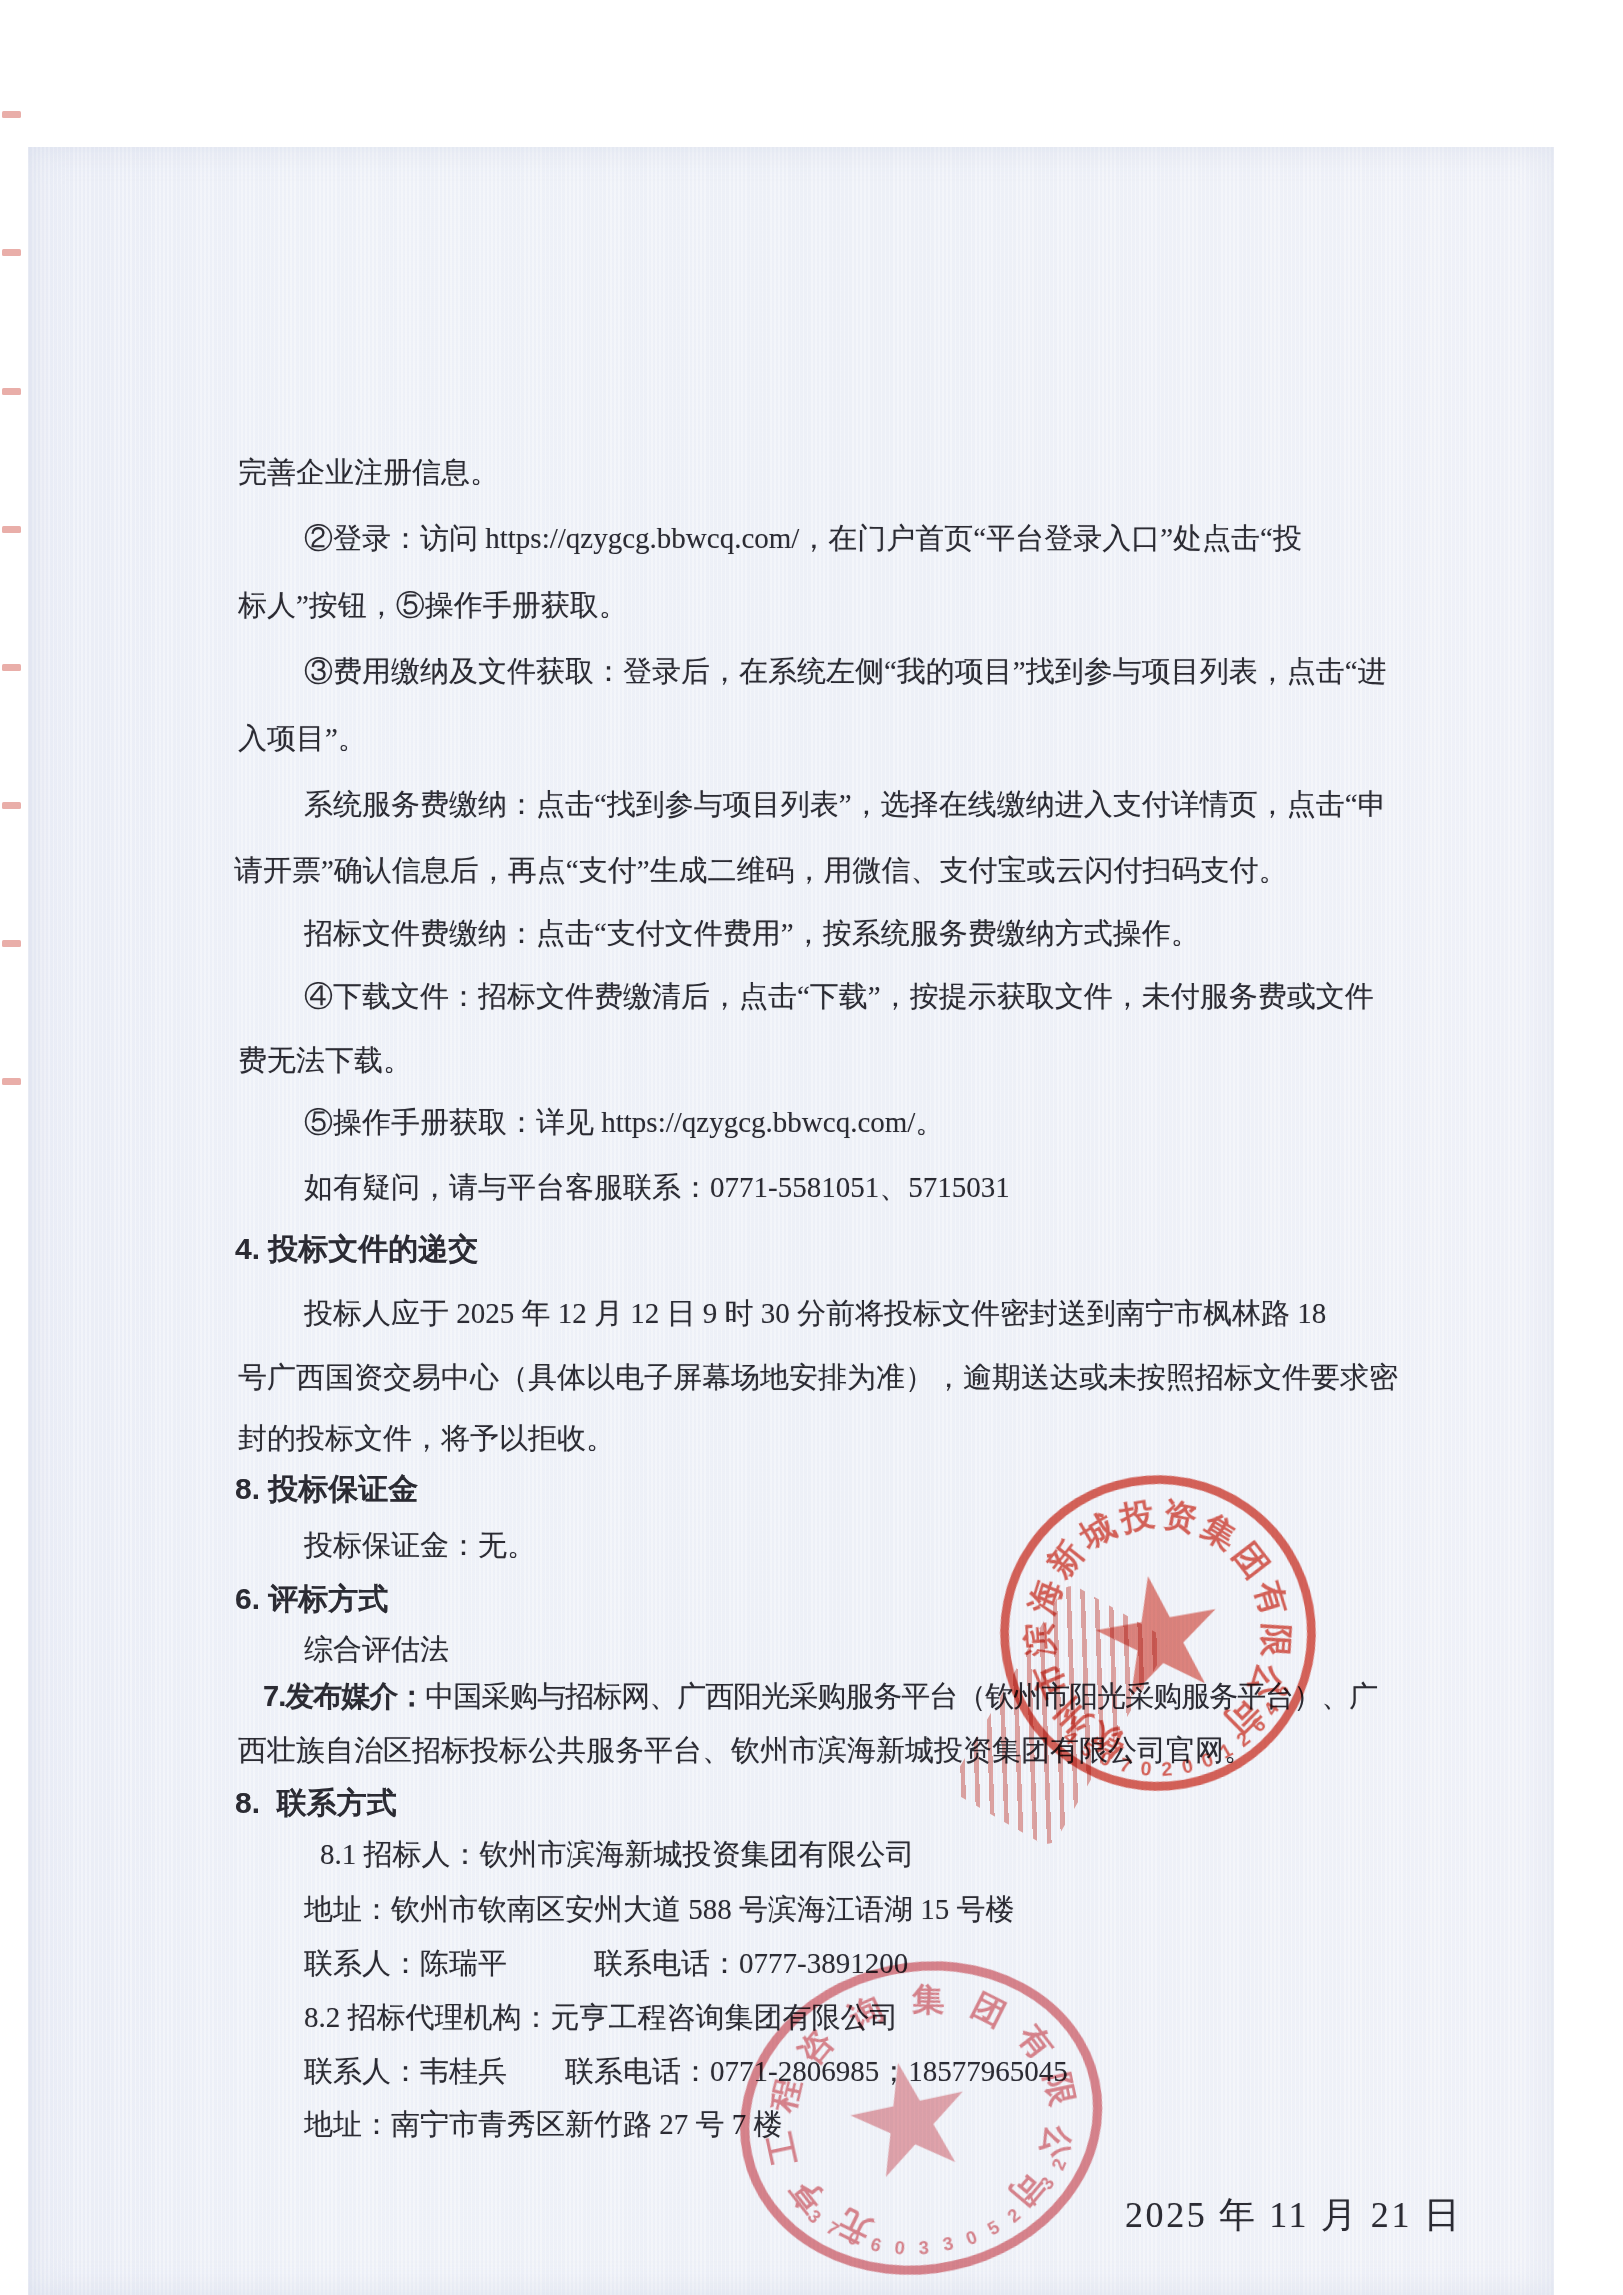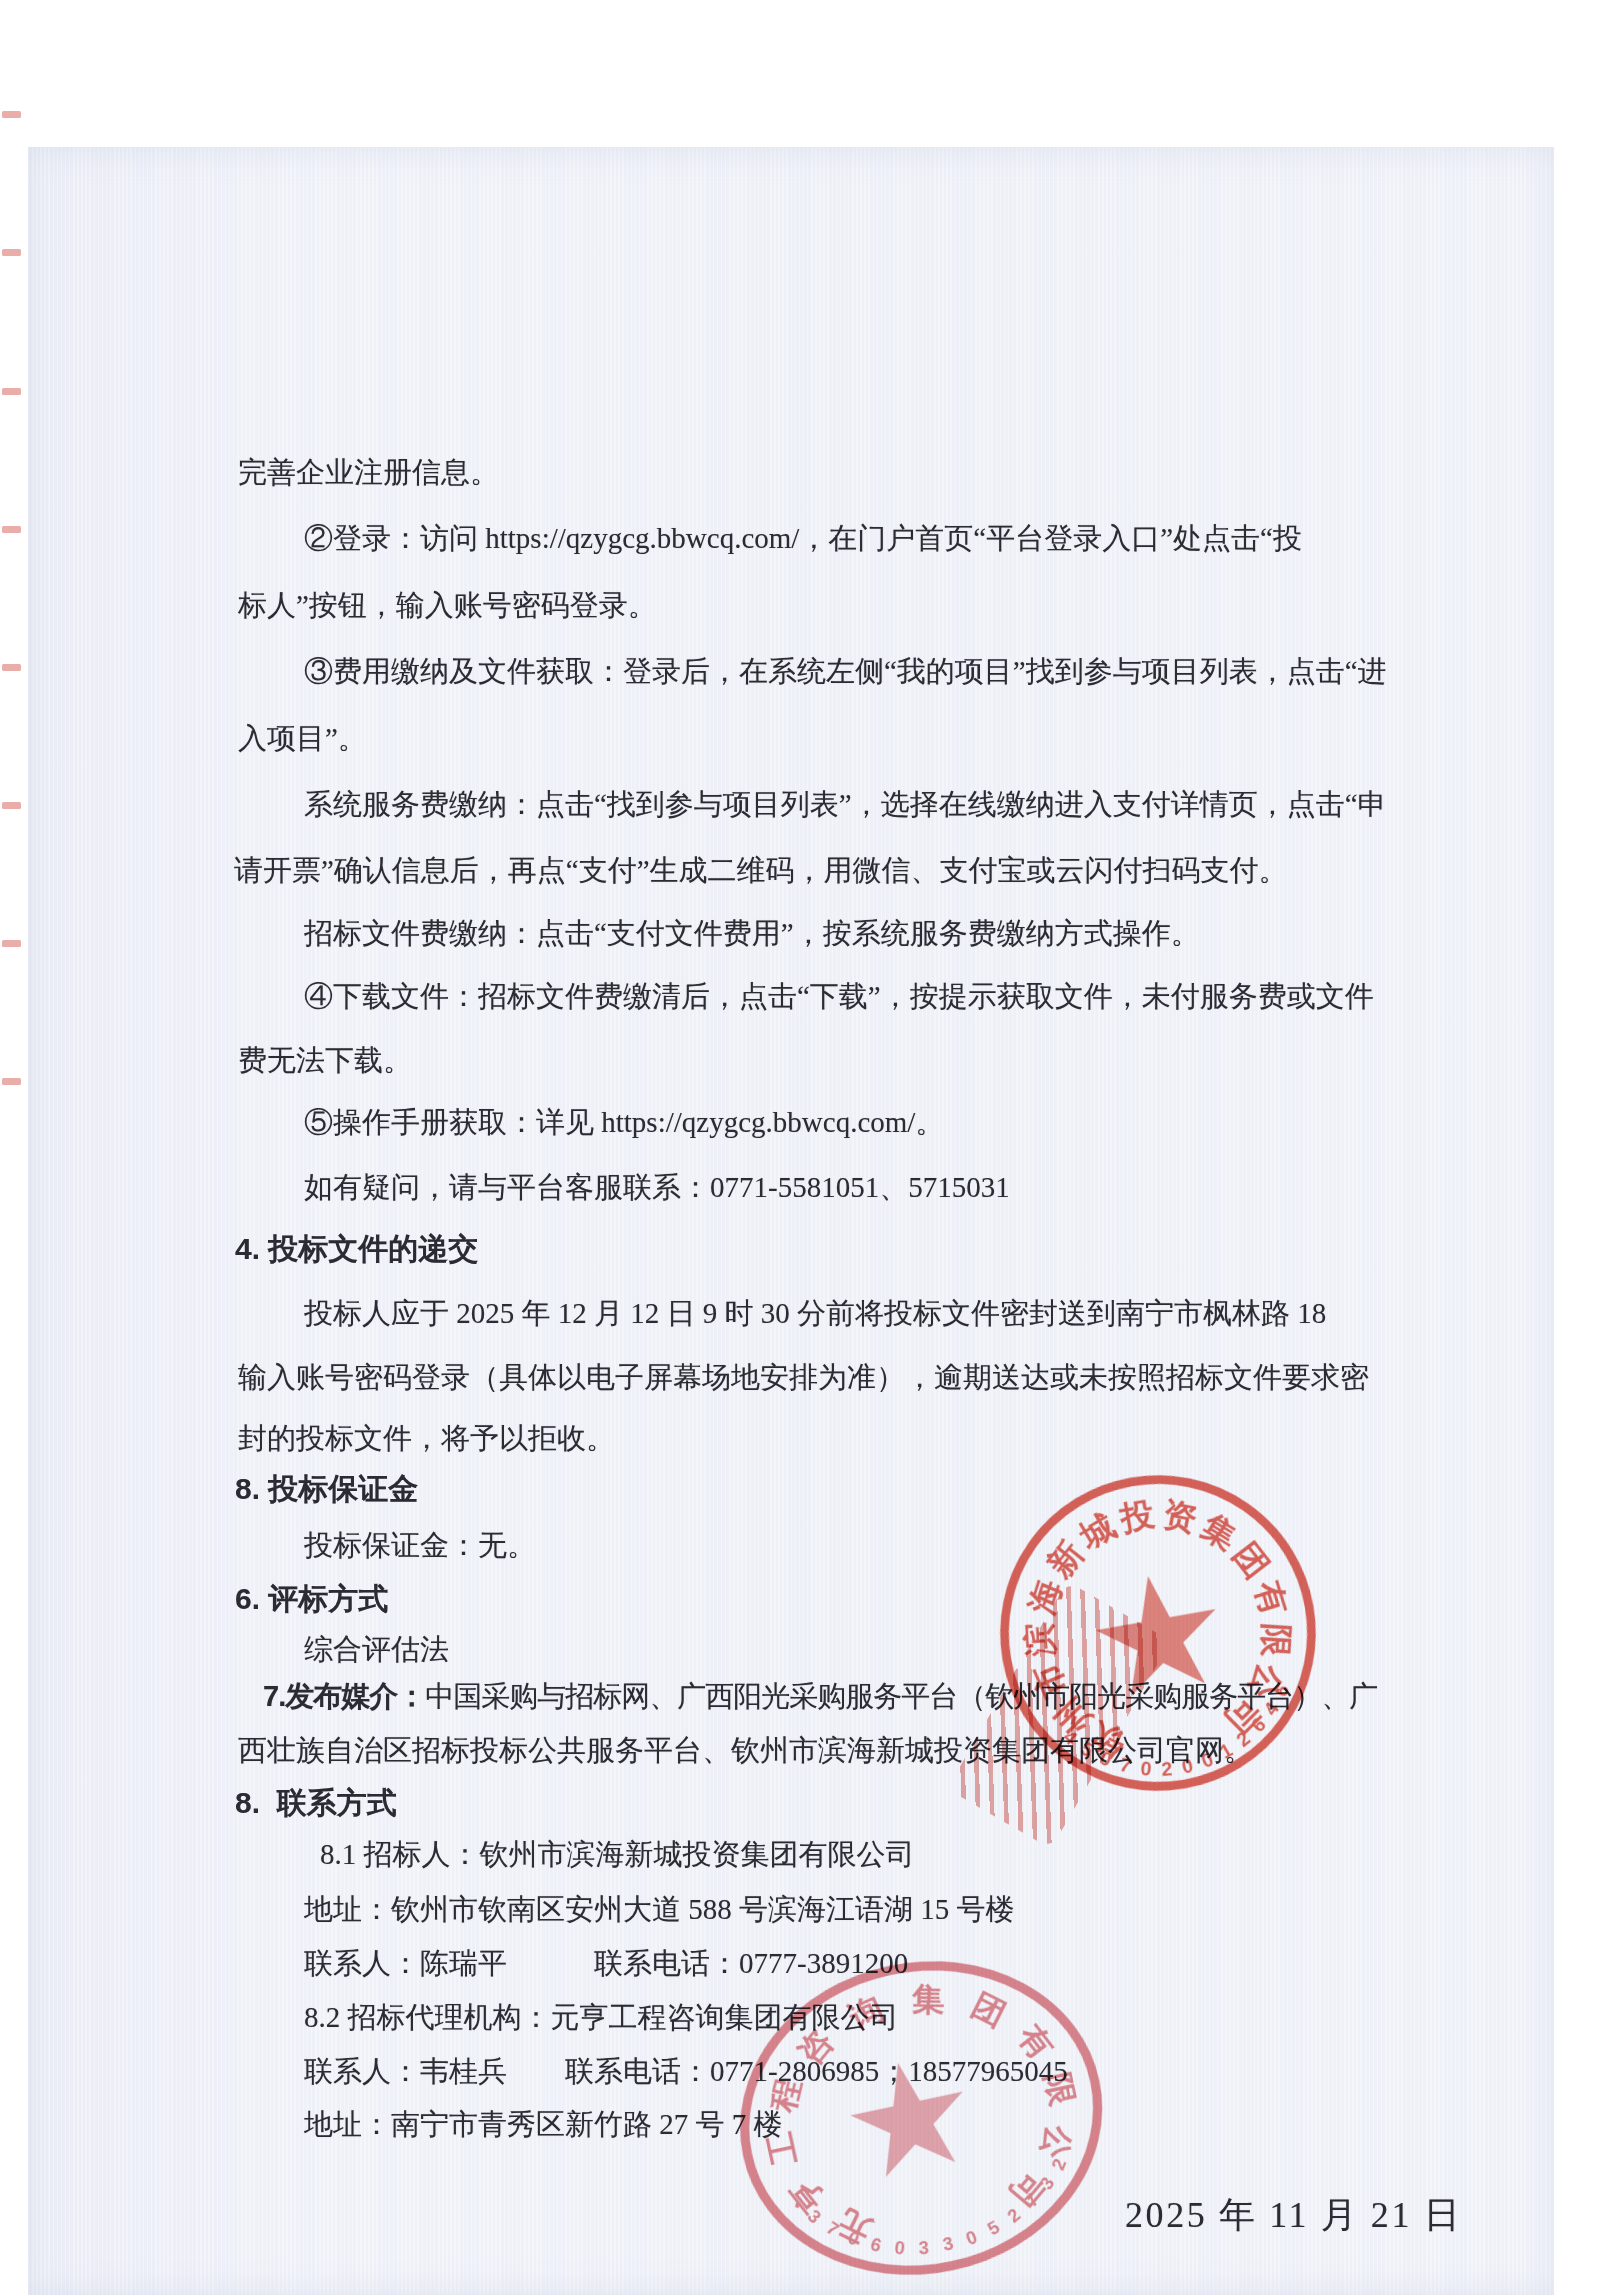--- a/index.html
+++ b/index.html
@@ -50,33 +50,33 @@
 <div class="dash" style="top:249px"></div>
 <div class="dash" style="top:388px"></div>
 <div class="dash" style="top:526px"></div>
 <div class="dash" style="top:664px"></div>
 <div class="dash" style="top:802px"></div>
 <div class="dash" style="top:940px"></div>
 <div class="dash" style="top:1078px"></div>
 
 <div class="ln" style="left:238px;top:455px">完善企业注册信息。</div>
 <div class="ln" style="left:304px;top:521px">②登录：访问 https://qzygcg.bbwcq.com/，在门户首页“平台登录入口”处点击“投</div>
-<div class="ln" style="left:238px;top:588px">标人”按钮，输入账号密码登录。</div>
+<div class="ln" style="left:238px;top:588px">标人”按钮，⑤操作手册获取。</div>
 <div class="ln" style="left:304px;top:654px">③费用缴纳及文件获取：登录后，在系统左侧“我的项目”找到参与项目列表，点击“进</div>
 <div class="ln" style="left:238px;top:721px">入项目”。</div>
 <div class="ln" style="left:304px;top:787px">系统服务费缴纳：点击“找到参与项目列表”，选择在线缴纳进入支付详情页，点击“申</div>
 <div class="ln" style="left:234px;top:853px">请开票”确认信息后，再点“支付”生成二维码，用微信、支付宝或云闪付扫码支付。</div>
 <div class="ln" style="left:304px;top:916px">招标文件费缴纳：点击“支付文件费用”，按系统服务费缴纳方式操作。</div>
 <div class="ln" style="left:304px;top:979px">④下载文件：招标文件费缴清后，点击“下载”，按提示获取文件，未付服务费或文件</div>
 <div class="ln" style="left:238px;top:1043px">费无法下载。</div>
 <div class="ln" style="left:304px;top:1105px">⑤操作手册获取：详见 https://qzygcg.bbwcq.com/。</div>
 <div class="ln" style="left:304px;top:1170px">如有疑问，请与平台客服联系：0771-5581051、5715031</div>
 <div class="hd" style="left:235px;top:1231px">4. 投标文件的递交</div>
 <div class="ln" style="left:304px;top:1296px">投标人应于 2025 年 12 月 12 日 9 时 30 分前将投标文件密封送到南宁市枫林路 18</div>
-<div class="ln" style="left:238px;top:1360px">输入账号密码登录（具体以电子屏幕场地安排为准），逾期送达或未按照招标文件要求密</div>
+<div class="ln" style="left:238px;top:1360px">号广西国资交易中心（具体以电子屏幕场地安排为准），逾期送达或未按照招标文件要求密</div>
 <div class="ln" style="left:238px;top:1421px">封的投标文件，将予以拒收。</div>
 <div class="hd" style="left:235px;top:1471px">8. 投标保证金</div>
 <div class="ln" style="left:304px;top:1528px">投标保证金：无。</div>
 <div class="hd" style="left:235px;top:1581px">6. 评标方式</div>
 <div class="ln" style="left:304px;top:1632px">综合评估法</div>
 <div class="ln tight" style="left:235px;top:1679px"><b class="inlinehd">7.发布媒介：</b><span>中国采购与招标网、广西阳光采购服务平台（钦州市阳光采购服务平台）、广</span></div>
 <div class="ln" style="left:238px;top:1733px">西壮族自治区招标投标公共服务平台、钦州市滨海新城投资集团有限公司官网。</div>
 <div class="hd" style="left:235px;top:1785px">8.  联系方式</div>
 <div class="ln" style="left:320px;top:1837px">8.1 招标人：钦州市滨海新城投资集团有限公司</div>
 <div class="ln" style="left:304px;top:1892px">地址：钦州市钦南区安州大道 588 号滨海江语湖 15 号楼</div>

